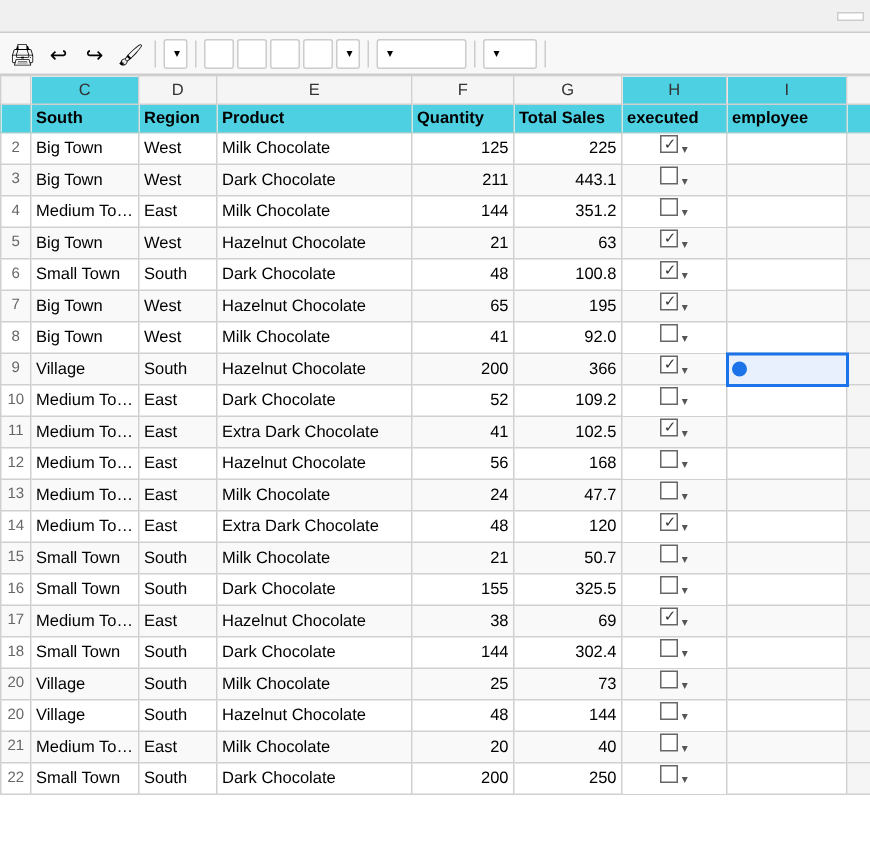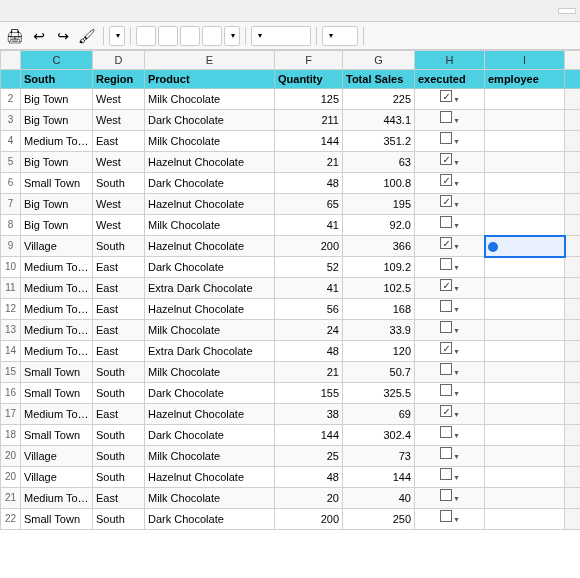--- a/index.html
+++ b/index.html
@@ -383,21 +383,21 @@
           <td class="chk-cell"><span class="cb-box"></span><span class="dropdown-arrow">▾</span></td>
           <td><span class="dropdown-arrow"></span></td>
           <td style="background: rgb(245, 245, 245); border-color: rgb(208, 208, 208);"></td>
         </tr>
         <tr class="data-row">
           <td class="row-num">13</td>
           <td>Medium Town</td>
           <td>East</td>
           <td>Milk Chocolate</td>
           <td class="num">24</td>
-          <td class="num">33.9</td>
+          <td class="num">47.7</td>
           <td class="chk-cell"><span class="cb-box"></span><span class="dropdown-arrow">▾</span></td>
           <td><span class="dropdown-arrow"></span></td>
           <td style="background: rgb(245, 245, 245); border-color: rgb(208, 208, 208);"></td>
         </tr>
         <tr class="data-row">
           <td class="row-num">14</td>
           <td>Medium Town</td>
           <td>East</td>
           <td>Extra Dark Chocolate</td>
           <td class="num">48</td>

